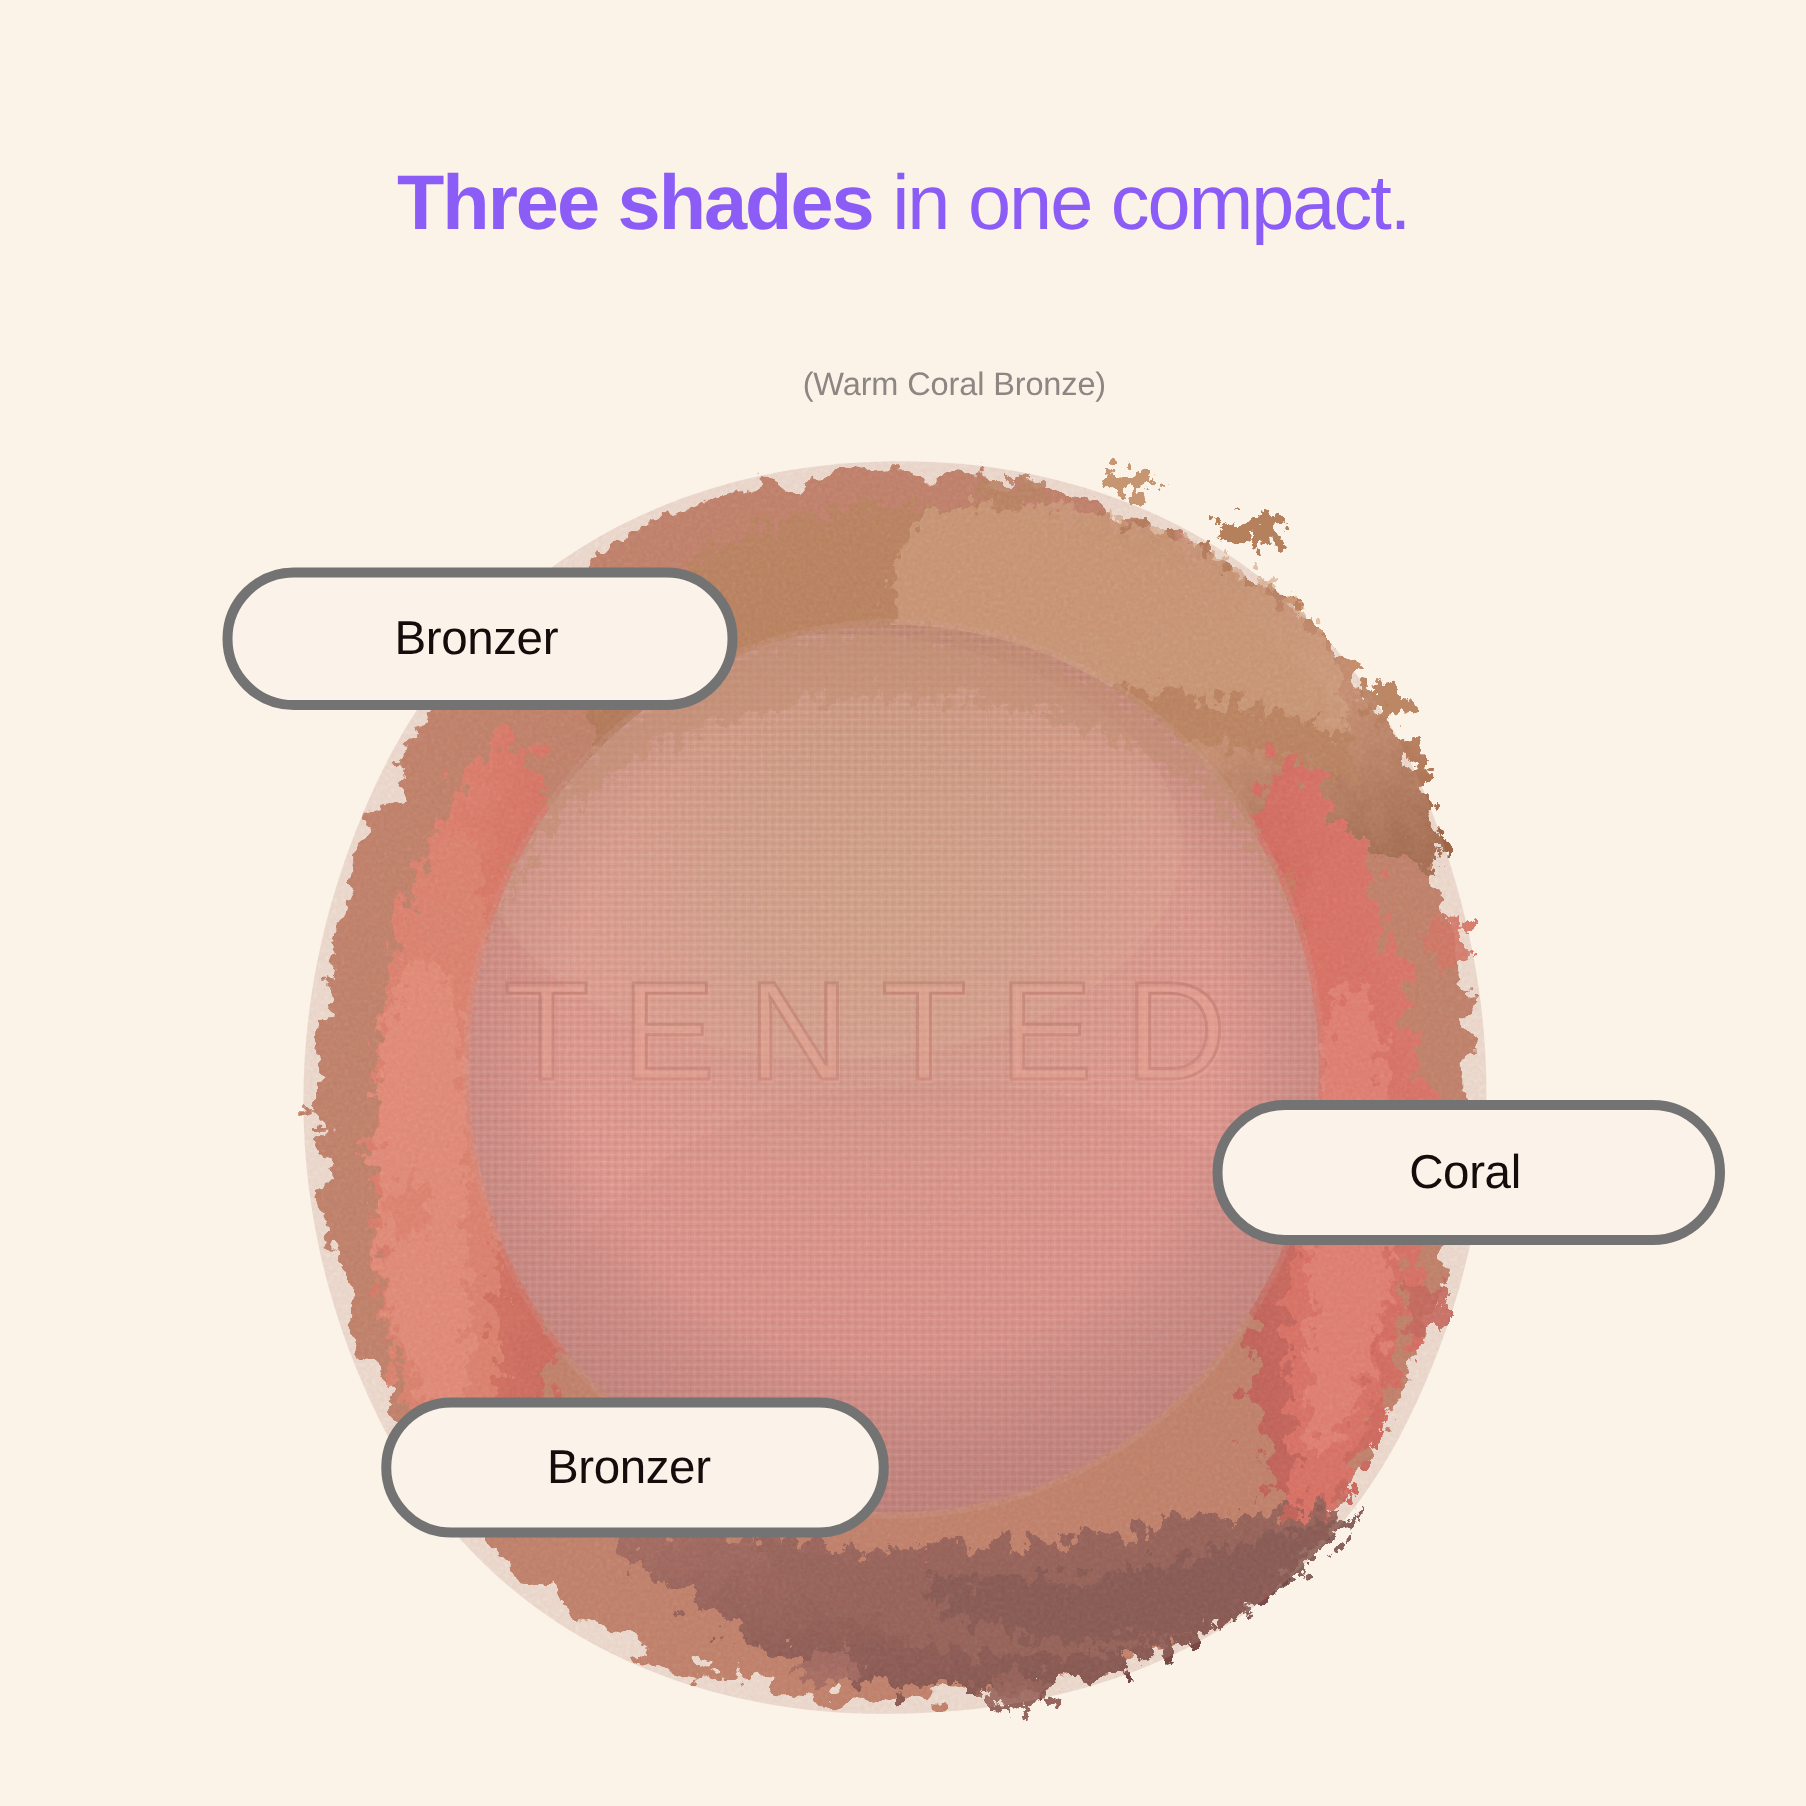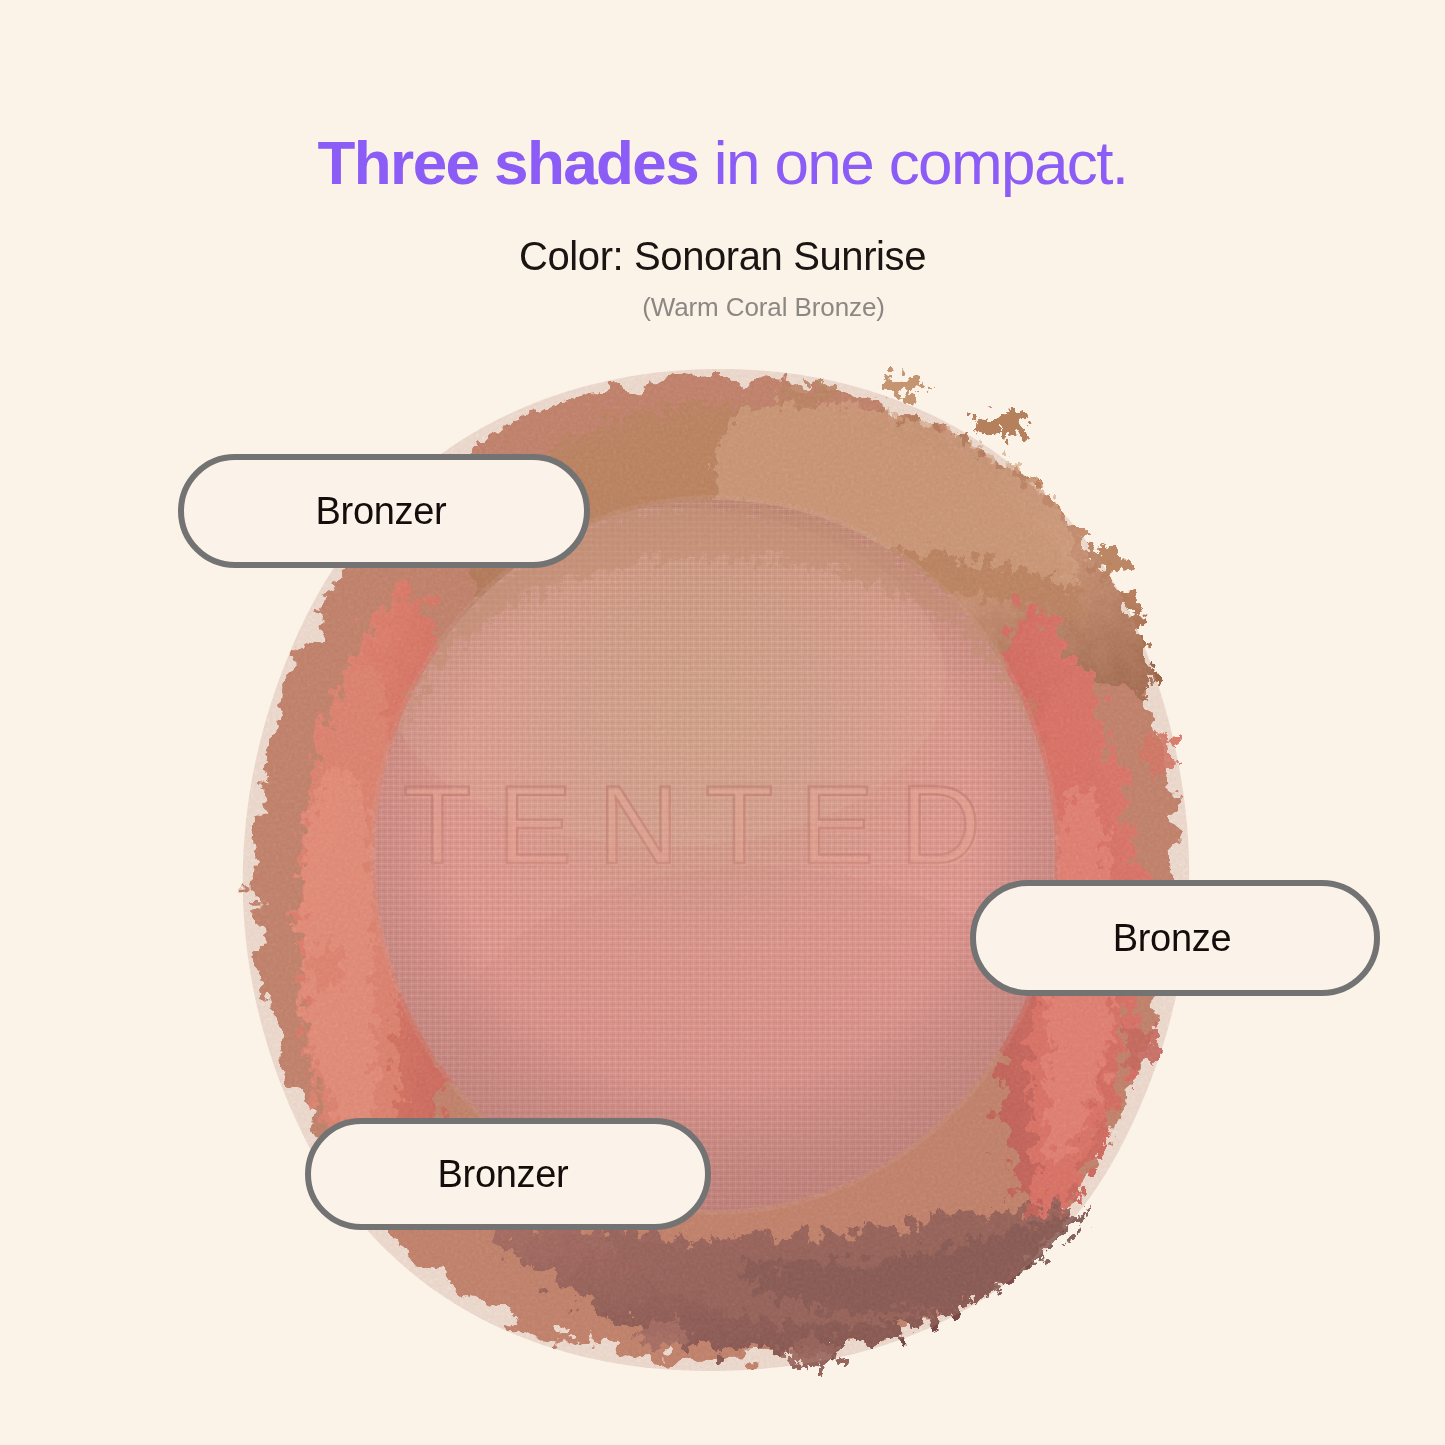--- a/index.html
+++ b/index.html
@@ -68,21 +68,21 @@
     width: 1030px;
     height: 1030px;
   }
   #powder-wrap svg { display: block; width: 100%; height: 100%; }
 
   
   .pill {
     position: absolute;
     box-sizing: border-box;
     background: #FBF3E9;
-    border: 6px solid #737373;
+    border: 8px solid #737373;
     border-radius: 999px;
     display: flex;
     align-items: center;
     color: #140d0b;
     font-size: 38px;
     font-weight: 400;
     letter-spacing: -0.3px;
     white-space: nowrap;
   }
   #pill-bronzer-top {
@@ -112,21 +112,20 @@
 </style>
 </head>
 <body>
 
 <div id="stage">
 
   <div id="headline">
     <span class="bold">Three shades</span><span class="light"> in one compact.</span>
   </div>
 
-  <div id="color-line">Color: Sonoran Sunrise</div>
 
   <div id="color-desc">(Warm Coral Bronze)</div>
 
   <div id="powder-wrap">
     <svg viewBox="0 0 1030 1030" xmlns="http://www.w3.org/2000/svg" role="img">
       <defs>
 
         <pattern id="weave" width="6" height="6" patternUnits="userSpaceOnUse">
           <rect width="6" height="6" fill="none"></rect>
           <rect x="0" y="0" width="6" height="1.1" fill="#ffffff" opacity="0.16"></rect>
@@ -339,20 +338,20 @@
         <ellipse cx="520" cy="508" rx="345" ry="360" fill="#D79689"></ellipse>
       </g>
     </svg>
   </div>
 
   <div class="pill" id="pill-bronzer-top">
     <span>Bronzer</span>
   </div>
 
   <div class="pill" id="pill-blush">
-    <span>Bronze</span>
+    <span>Coral</span>
   </div>
 
   <div class="pill" id="pill-bronzer-bottom">
     <span>Bronzer</span>
   </div>
 
 </div>
 
 </body></html>

